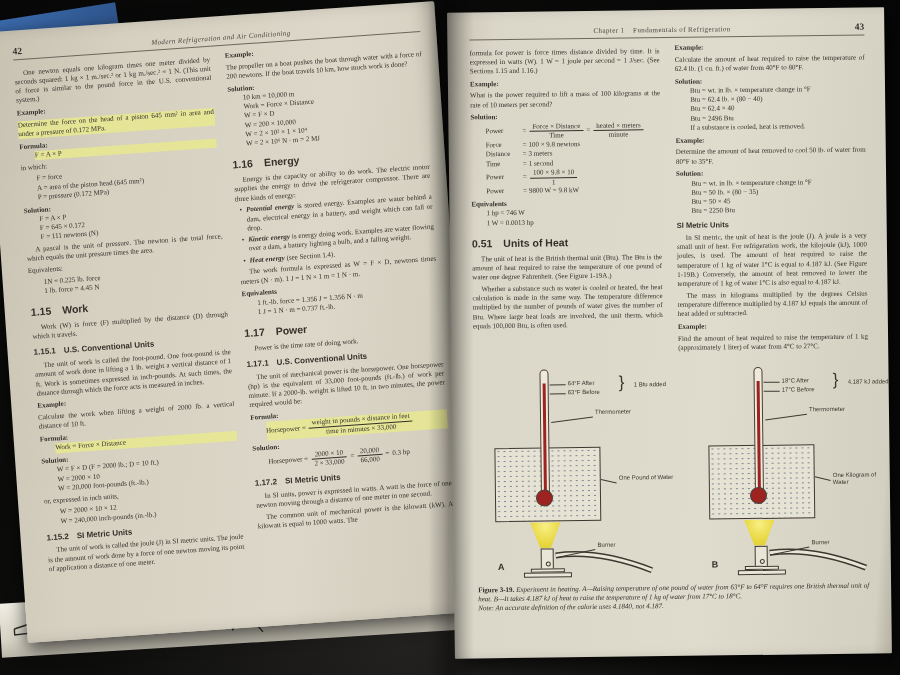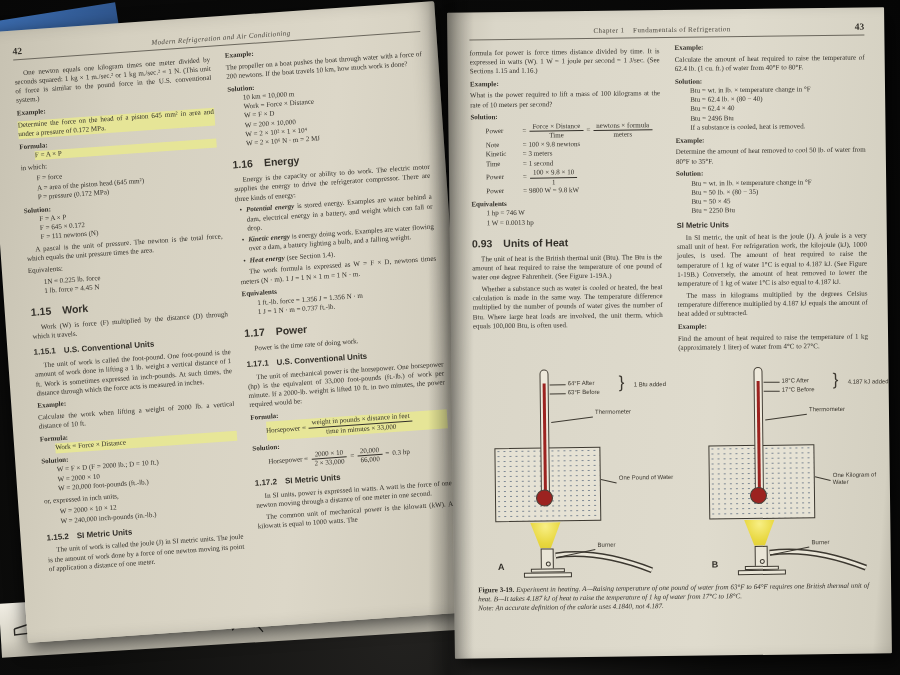--- a/index.html
+++ b/index.html
@@ -246,30 +246,30 @@
           <div class="label">Solution:</div>
           <div class="eqrow">
             <span class="lhs">Power</span>
             <span>=</span>
             <span class="frac">
               <span class="num">Force × Distance</span>
               <span class="den">Time</span>
             </span>
             <span>=</span>
             <span class="frac">
-              <span class="num">newtons × formula</span>
-              <span class="den">meters</span>
-            </span>
-          </div>
-          <div class="eqrow">
-            <span class="lhs">Note</span>
+              <span class="num">heated × meters</span>
+              <span class="den">minute</span>
+            </span>
+          </div>
+          <div class="eqrow">
+            <span class="lhs">Force</span>
             <span>= 100 × 9.8 newtons</span>
           </div>
           <div class="eqrow">
-            <span class="lhs">Kinetic</span>
+            <span class="lhs">Distance</span>
             <span>= 3 meters</span>
           </div>
           <div class="eqrow">
             <span class="lhs">Time</span>
             <span>= 1 second</span>
           </div>
           <div class="eqrow">
             <span class="lhs">Power</span>
             <span>=</span>
             <span class="frac">
@@ -278,21 +278,21 @@
             </span>
           </div>
           <div class="eqrow">
             <span class="lhs">Power</span>
             <span>= 9800 W = 9.8 kW</span>
           </div>
           <div class="label">Equivalents</div>
           <div class="eq">1 hp = 746 W</div>
           <div class="eq">1 W = 0.0013 hp</div>
           <div class="sec">
-            <span>0.93</span>
+            <span>0.51</span>
             <span>Units of Heat</span>
           </div>
           <p class="para">The unit of heat is the British thermal unit (Btu). The Btu is the amount of heat required to raise the temperature of one pound of water one degree Fahrenheit. (See Figure 1-19A.)</p>
           <p class="para">Whether a substance such as water is cooled or heated, the heat calculation is made in the same way. The temperature difference multiplied by the number of pounds of water gives the number of Btu. Where large heat loads are involved, the unit therm, which equals 100,000 Btu, is often used.</p>
         </div>
 
         <div class="col">
           <div class="label" style="margin-top:0">Example:</div>
           <p class="para noind">Calculate the amount of heat required to raise the temperature of 62.4 lb. (1 cu. ft.) of water from 40°F to 80°F.</p>
           <div class="label">Solution:</div>

